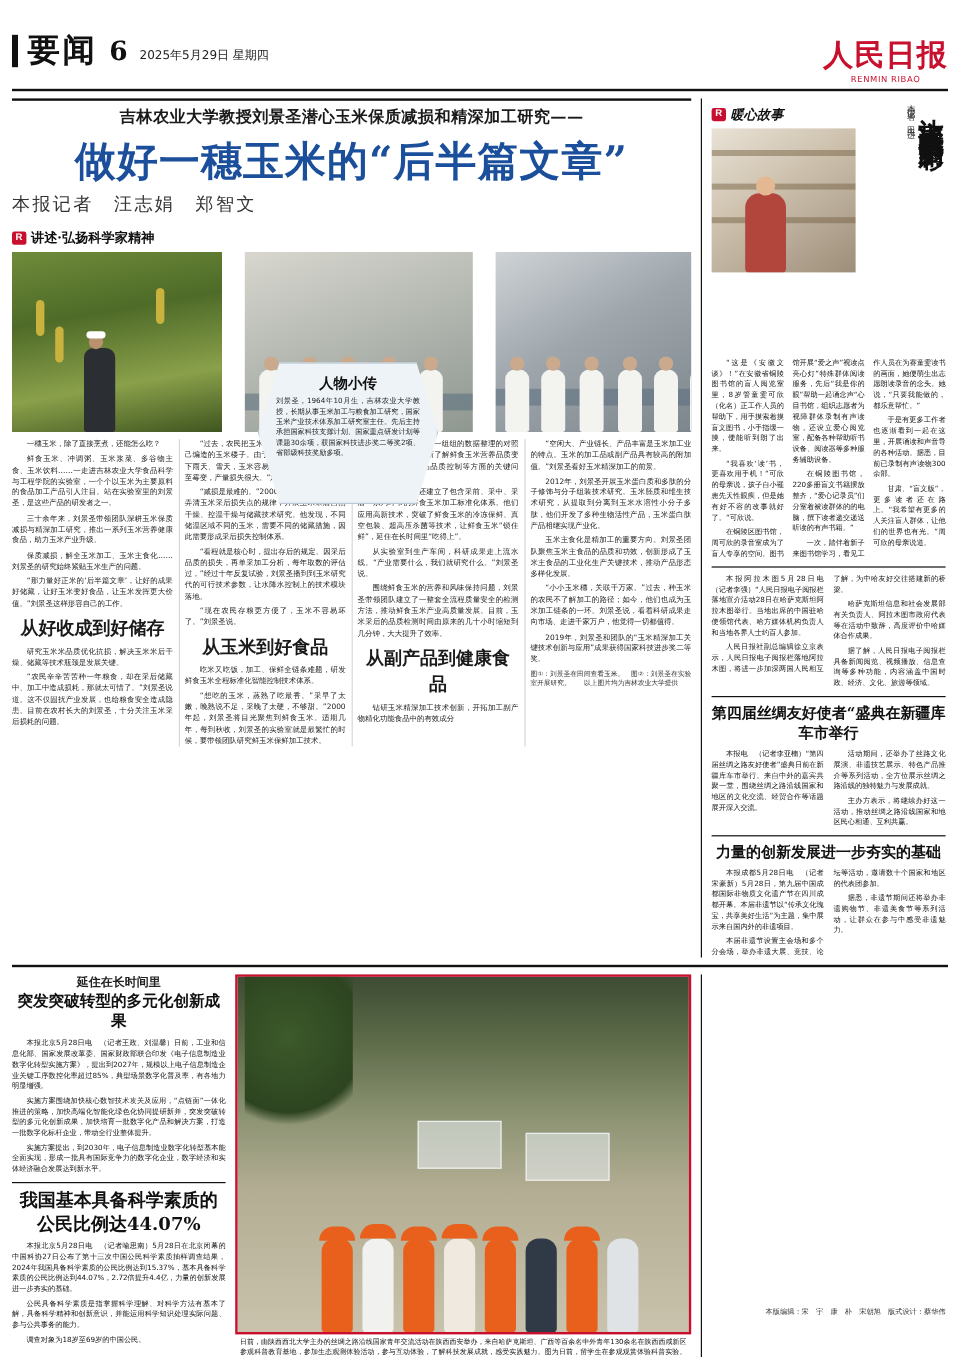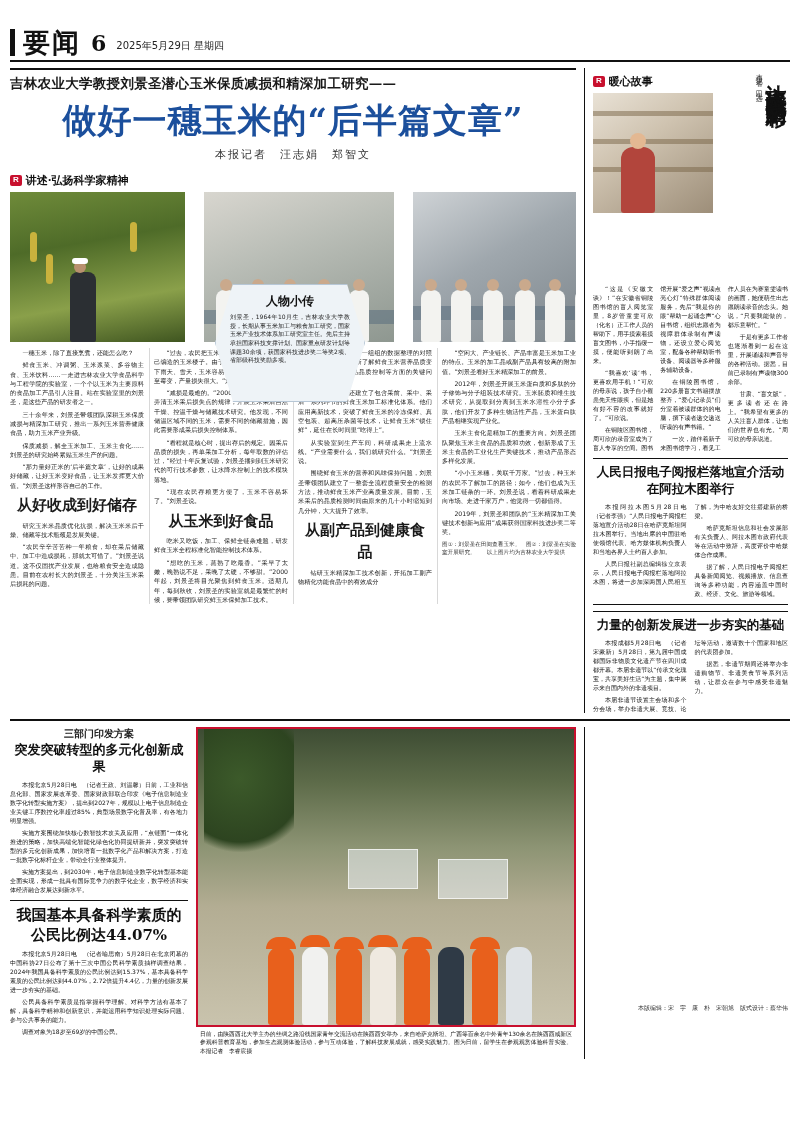--- a/index.html
+++ b/index.html
@@ -31,25 +31,25 @@
   }
   .mast-logo-sub { font-size:7px; color:#c8102e; text-align:center; letter-spacing:0.5px;}
 
   
   .body-wrap { display:flex; gap:8px; margin-top:6px; }
   .left-col { width: 566px; }
   .right-col { width: 204px; border-left: 1px solid #111; padding-left:8px; }
 
   
   .kicker { font-family:"DejaVu Serif",serif; font-weight:bold; font-size:13.5px;
-     color:#1a1a1a; letter-spacing:0.3px; border-top:2px solid #111;
+     color:#1a1a1a; text-align:center; letter-spacing:0.3px; border-top:2px solid #111;
      padding-top:5px; }
   .headline { font-family:"DejaVu Serif","Liberation Serif",serif; font-weight:bold;
      font-size:34px; color:#1b4f9c; text-align:center; letter-spacing:1px; margin:5px 0 3px; }
-  .byline { font-size:11px; text-align:center; color:#333; letter-spacing:2px; margin-bottom:5px;}
+  .byline { font-size:15px; text-align:left; color:#333; letter-spacing:2px; margin-bottom:5px;}
 
   
   .tag { display:inline-flex; align-items:center; gap:4px; font-size:11px; font-weight:bold;
       font-family:"DejaVu Serif",serif; }
   .tag .r { background:#c8102e; color:#fff; font-size:8px; padding:1px 3px; border-radius:2px;
       font-family:"Liberation Sans",sans-serif; line-height:1.1;}
 
   
   .photo-row { display:flex; gap:19px; height:150px; margin:4px 0 6px; position:relative;}
   .ph { position:relative; overflow:hidden; }
@@ -77,21 +77,21 @@
   
   .cols { column-count: 4; column-gap: 10px; column-rule: 1px solid #d8d8d8; font-size:6.2px;
       line-height:1.5; text-align:justify; color:#1a1a1a; }
   .cols h3 { font-family:"DejaVu Serif",serif; font-size:15px; text-align:center; margin:4px 0 4px;
       font-weight:bold; break-after:avoid; }
   .cols p { margin:0 0 3px; text-indent:2em; }
   .cols .imgcap { font-size:5.6px; color:#333; text-indent:0; }
 
   
   .r-head { display:flex; align-items:flex-start; justify-content:space-between; }
-  .warm-tag { font-size:11px; font-weight:bold; font-family:"DejaVu Serif",serif; }
+  .warm-tag { font-size:11px; font-weight:bold; font-family:"DejaVu Serif",serif;font-style:italic; }
   .r-photo { width:120px; height:120px; margin-top:4px;
      background:linear-gradient(145deg,#e9e2d6 0%,#cfc3b0 40%,#9d8e79 100%); position:relative; overflow:hidden;}
   .r-photo .shelf { position:absolute; left:0; right:0; height:5px; background:rgba(120,100,70,.5); }
   .r-photo .person { position:absolute; bottom:0; left:28px; width:34px; height:66px;
      background:#b2453c; border-radius:12px 12px 3px 3px; }
   .r-photo .person::before{content:"";position:absolute;top:-14px;left:9px;width:16px;height:16px;border-radius:50%;background:#e3b892;}
   .r-vert-title { writing-mode: vertical-rl; text-orientation: upright;
      font-family:"DejaVu Serif","Liberation Serif",serif; font-weight:bold; font-size:21px;
      line-height:1.15; letter-spacing:2px; height:210px; }
   .r-vert-by { writing-mode: vertical-rl; text-orientation: upright; font-size:7px; letter-spacing:2px;
@@ -132,20 +132,24 @@
 <body>
 
 <div class="page">
 
   <div class="masthead">
     <div class="mast-left">
       <div class="mast-title">要闻</div>
       <div class="mast-page">6</div>
       <div class="mast-date">2025年5月29日 星期四</div>
     </div>
+    <div>
+      <div class="mast-logo">人民日报</div>
+      <div class="mast-logo-sub">RENMIN RIBAO</div>
+    </div>
   </div>
 
   <div class="body-wrap">
 
     <div class="left-col">
       <div class="kicker">吉林农业大学教授刘景圣潜心玉米保质减损和精深加工研究——</div>
       <div class="headline">做好一穗玉米的“后半篇文章”</div>
       <div class="byline">本报记者　汪志娟　郑智文</div>
 
       <div class="tag">
@@ -253,48 +257,55 @@
         <p>在铜陵区图书馆，周可欣的录音室成为了盲人专享的空间。图书馆开展“爱之声”视读点亮心灯”特殊群体阅读服务，先后“我是你的眼”帮助一起诵念声“心目书馆，组织志愿者为视障群体录制有声读物，还设立爱心阅览室，配备各种帮助听书设备、阅读器等多种服务辅助设备。</p>
         <p>在铜陵图书馆，220多册盲文书籍摆放整齐，“爱心记录员”们分室着被读群体的的电脑，撰下读者递交递送听读的有声书籍。”</p>
         <p>一次，踏伴着新子来图书馆学习，看见工作人员在为赛童雯读书的画面，她便萌生出志愿朗读录音的念头。她说，“只要我能做的，都乐意帮忙。”</p>
         <p>于是有更多工作者也逐渐看到一起在这里，开展诵读和声音导的各种活动。据悉，目前已录制有声读物300余部。</p>
         <p>甘肃、“盲文版”，更多读者还在路上。“我希望有更多的人关注盲人群体，让他们的世界也有光。”周可欣的母亲说道。</p>
       </div>
 
       <div class="r-divider"></div>
 
       <div>
-        <div class="r-item-title">人民日报电子阅报栏落地宣介活动在阿拉木图举行</div>
         <div class="r-body r-2col">
           <p>本报阿拉木图5月28日电　（记者李强）“人民日报电子阅报栏落地宣介活动28日在哈萨克斯坦阿拉木图举行。当地出席的中国驻哈使领馆代表、哈方媒体机构负责人和当地各界人士约百人参加。</p>
           <p>人民日报社副总编辑徐立京表示，人民日报电子阅报栏落地阿拉木图，将进一步加深两国人民相互了解，为中哈友好交往搭建新的桥梁。</p>
           <p>哈萨克斯坦信息和社会发展部有关负责人、阿拉木图市政府代表等在活动中致辞，高度评价中哈媒体合作成果。</p>
           <p>据了解，人民日报电子阅报栏具备新闻阅览、视频播放、信息查询等多种功能，内容涵盖中国时政、经济、文化、旅游等领域。</p>
         </div>
       </div>
 
       <div class="r-divider"></div>
 
+      <div>
+        <div class="r-item-title">第四届丝绸友好使者“盛典在新疆库车市举行</div>
+        <div class="r-body r-2col">
+          <p>本报电　（记者李亚楠）“第四届丝绸之路友好使者”盛典日前在新疆库车市举行。来自中外的嘉宾共聚一堂，围绕丝绸之路沿线国家和地区的文化交流、经贸合作等话题展开深入交流。</p>
+          <p>活动期间，还举办了丝路文化展演、非遗技艺展示、特色产品推介等系列活动，全方位展示丝绸之路沿线的独特魅力与发展成就。</p>
+          <p>主办方表示，将继续办好这一活动，推动丝绸之路沿线国家和地区民心相通、互利共赢。</p>
+        </div>
+      </div>
 
       <div class="r-divider"></div>
 
       <div>
         <div class="r-item-title">力量的创新发展进一步夯实的基础</div>
         <div class="r-body r-2col">
           <p>本报成都5月28日电　（记者宋豪新）5月28日，第九届中国成都国际非物质文化遗产节在四川成都开幕。本届非遗节以“传承文化瑰宝，共享美好生活”为主题，集中展示来自国内外的非遗项目。</p>
           <p>本届非遗节设置主会场和多个分会场，举办非遗大展、竞技、论坛等活动，邀请数十个国家和地区的代表团参加。</p>
           <p>据悉，非遗节期间还将举办非遗购物节、非遗美食节等系列活动，让群众在参与中感受非遗魅力。</p>
         </div>
       </div>
     </div>
   </div>
 
   <div class="bottom">
     <div class="bl">
-      <div class="b-sub">三部门印发方案</div>
+      <div class="b-sub">延住在长时间里</div>
       <div class="b-title">突发突破转型的多元化创新成果</div>
       <div class="b-body">
         <p>本报北京5月28日电　（记者王政、刘温馨）日前，工业和信息化部、国家发展改革委、国家财政部联合印发《电子信息制造业数字化转型实施方案》，提出到2027年，规模以上电子信息制造企业关键工序数控化率超过85%，典型场景数字化普及率，有各地力明显增强。</p>
         <p>实施方案围绕加快核心数智技术攻关及应用，“点链面”一体化推进的策略，加快高端化智能化绿色化协同提研新并，突发突破转型的多元化创新成果，加快培育一批数字化产品和解决方案，打造一批数字化标杆企业，带动全行业整体提升。</p>
         <p>实施方案提出，到2030年，电子信息制造业数字化转型基本能全面实现，形成一批具有国际竞争力的数字化企业，数字经济和实体经济融合发展达到新水平。</p>
       </div>
       <div class="b-hr"></div>
       <div class="b-title" style="font-size:15px;">我国基本具备科学素质的公民比例达44.07%</div>
       <div class="b-body">
         <p>本报北京5月28日电　（记者喻思南）5月28日在北京闭幕的中国科协27日公布了第十三次中国公民科学素质抽样调查结果，2024年我国具备科学素质的公民比例达到15.37%，基本具备科学素质的公民比例达到44.07%，2.72倍提升4.4亿，力量的创新发展进一步夯实的基础。</p>

